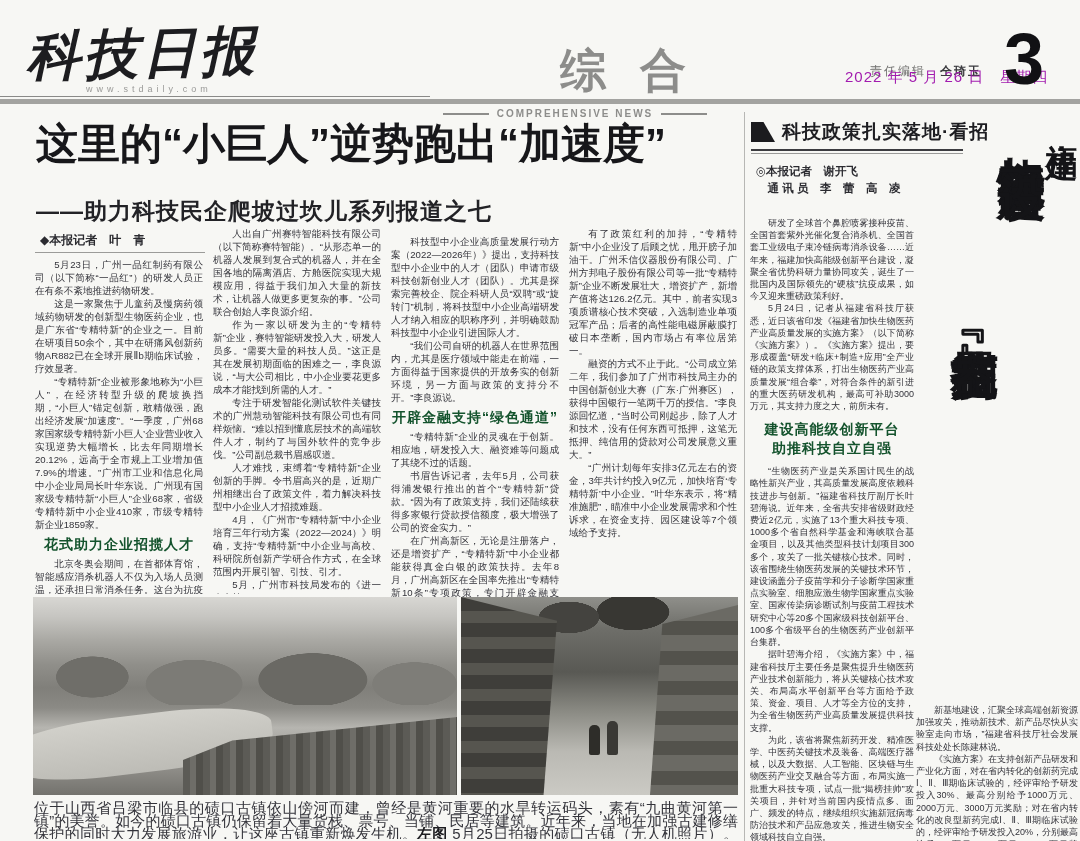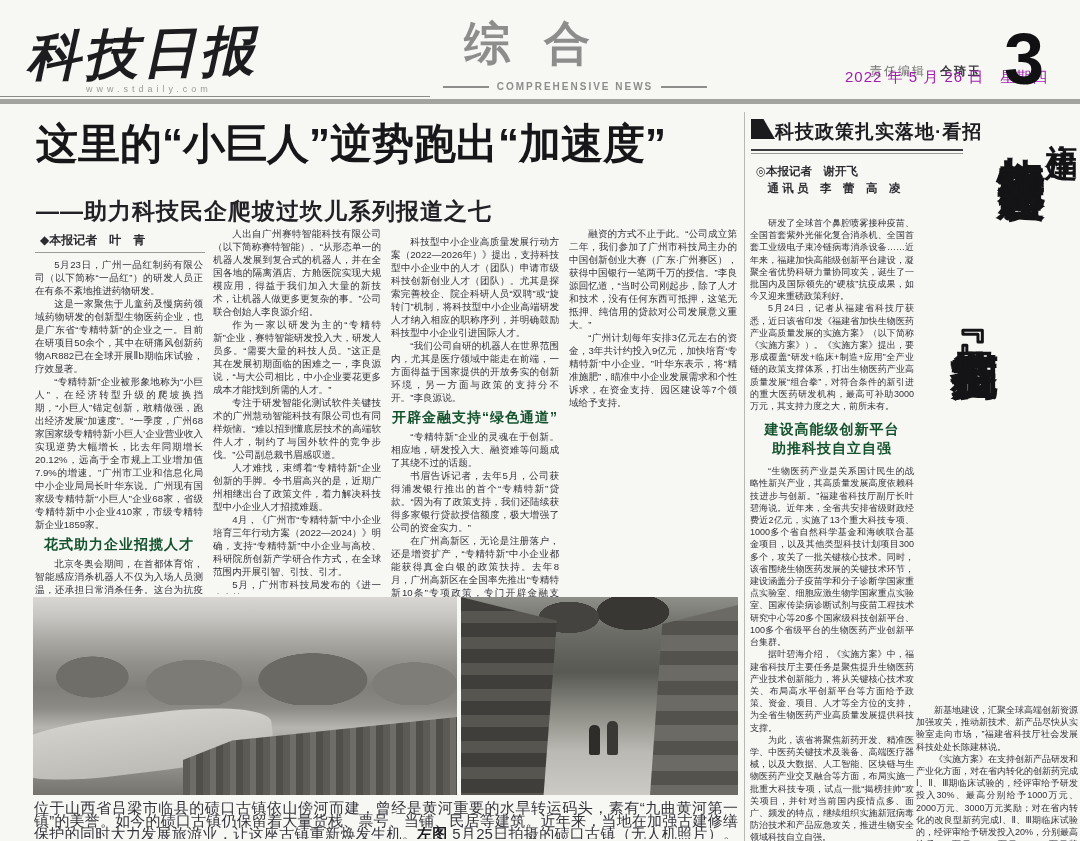--- a/index.html
+++ b/index.html
@@ -5,21 +5,21 @@
   html,body{margin:0;padding:0;background:#e8e8e6;}
   .page{position:relative;width:1080px;height:841px;background:#f7f7f4;overflow:hidden;
         font-family:"Liberation Sans","DejaVu Sans",sans-serif;color:#2a2a2f;margin:0 auto;}
   
   .masthead{position:absolute;left:26px;top:18px;font-family:"DejaVu Serif",serif;
             font-style:italic;font-weight:700;font-size:54px;letter-spacing:4px;color:#1d1d20;
             transform:rotate(-1.5deg);}
   .masthead-url{position:absolute;left:46px;top:84px;font-size:9px;letter-spacing:4px;color:#9a9a98;margin-left:40px;}
   .hdr-bar{position:absolute;left:0;top:99px;width:1080px;height:5px;background:#a3a3a0;}
   .hdr-line{position:absolute;left:0;top:96px;width:430px;height:1px;background:#8a8a88;}
-  .section-wrap{position:absolute;left:430px;top:13px;width:290px;text-align:left;}
+  .section-wrap{position:absolute;left:430px;top:40px;width:290px;text-align:right;}
   .section-title{font-size:46px;font-weight:700;color:#8d8d8b;letter-spacing:34px;text-indent:34px;}
   .section-en{margin-top:6px;display:flex;align-items:center;justify-content:center;gap:8px;
               font-size:10px;font-weight:700;letter-spacing:2px;color:#8d8d8b;}
   .hr-seg{width:46px;height:2px;background:#8d8d8b;}
   .editor-line{position:absolute;left:870px;top:48px;font-size:12px;color:#6f6f6d;letter-spacing:2px;margin-top:15px;}
   .editor-line b{color:#3a3a3e;}
   .date-line{position:absolute;left:845px;top:68px;font-size:15px;font-weight:400;color:#a21caf;letter-spacing:1px;}
   .page-num{position:absolute;left:1004px;top:18px;font-size:72px;font-weight:700;color:#111114;}
   
   .headline{position:absolute;left:36px;top:116px;width:706px;font-size:42px;font-weight:700;
@@ -62,21 +62,21 @@
     background:radial-gradient(50px 26px at 30% 60%,#44433f 0 60%,transparent 61%),
                radial-gradient(60px 30px at 70% 50%,#383733 0 60%,transparent 61%);}
   .fig{position:absolute;width:11px;height:30px;border-radius:5px 5px 2px 2px;background:#2e2d29;}
   .fig1{left:128px;top:128px;} .fig2{left:146px;top:124px;height:34px;background:#3a3935;}
   .caption{position:absolute;left:34px;top:801px;width:704px;height:38px;overflow:hidden;
            font-size:15px;line-height:13px;text-align:justify;color:#33333a;}
   .caption .b{font-weight:700;color:#1c1c20;}
   
   .vdivider{position:absolute;left:744px;top:112px;width:1px;height:729px;background:#b7b7b4;}
   
-  .kicker{position:absolute;left:751px;top:119px;display:flex;align-items:flex-start;}
+  .kicker{position:absolute;left:751px;top:119px;display:flex;align-items:center;gap:7px;}
   .kicker-flag{width:24px;height:20px;background:#1b1b1e;
                clip-path:polygon(0 0,52% 0,100% 100%,0 100%);}
   .kicker-title{font-size:19px;font-weight:700;color:#1d1d21;letter-spacing:1px;}
   .kicker-rule{position:absolute;left:751px;top:149px;width:212px;height:2px;background:#3c3c40;}
   .kicker-rule2{position:absolute;left:751px;top:153px;width:212px;height:1px;background:#9b9b99;}
   .r-byline{position:absolute;left:756px;top:163px;font-size:11.5px;font-weight:700;
             color:#2b2b30;line-height:17px;}
   .rcol{position:absolute;overflow:hidden;font-size:9px;line-height:12.2px;
         text-align:justify;color:#33333a;}
   .rcolA{left:750px;top:217px;width:164px;height:624px;}
@@ -137,20 +137,21 @@
     </div>
   <div class="col col3">
       <p class="para">科技型中小企业高质量发展行动方案（2022—2026年）》提出，支持科技型中小企业中的人才（团队）申请市级科技创新创业人才（团队）。尤其是探索完善校企、院企科研人员“双聘”或“旋转门”机制，将科技型中小企业高端研发人才纳入相应的职称序列，并明确鼓励科技型中小企业引进国际人才。</p>
       <p class="para">“我们公司自研的机器人在世界范围内，尤其是医疗领域中能走在前端，一方面得益于国家提供的开放务实的创新环境，另一方面与政策的支持分不开。”李良源说。</p>
       <div class="col-subhead">开辟金融支持“绿色通道”</div>
       <p class="para">“专精特新”企业的灵魂在于创新。相应地，研发投入大、融资难等问题成了其绕不过的话题。</p>
       <p class="para">书眉告诉记者，去年5月，公司获得浦发银行推出的首个“专精特新”贷款。“因为有了政策支持，我们还陆续获得多家银行贷款授信额度，极大增强了公司的资金实力。”</p>
       <p class="para">在广州高新区，无论是注册落户，还是增资扩产，“专精特新”中小企业都能获得真金白银的政策扶持。去年8月，广州高新区在全国率先推出“专精特新10条”专项政策，专门开辟金融支持“绿色通道”，推动“中小企业能办大事”。</p>
     </div>
   <div class="col col4">
+      <p class="para">有了政策红利的加持，“专精特新”中小企业没了后顾之忧，甩开膀子加油干。广州禾信仪器股份有限公司、广州方邦电子股份有限公司等一批“专精特新”企业不断发展壮大，增资扩产，新增产值将达126.2亿元。其中，前者实现3项质谱核心技术突破，入选制造业单项冠军产品；后者的高性能电磁屏蔽膜打破日本垄断，国内市场占有率位居第一。</p>
       <p class="para">融资的方式不止于此。“公司成立第二年，我们参加了广州市科技局主办的中国创新创业大赛（广东·广州赛区），获得中国银行一笔两千万的授信。”李良源回忆道，“当时公司刚起步，除了人才和技术，没有任何东西可抵押，这笔无抵押、纯信用的贷款对公司发展意义重大。”</p>
       <p class="para">“广州计划每年安排3亿元左右的资金，3年共计约投入9亿元，加快培育‘专精特新’中小企业。”叶华东表示，将“精准施肥”，瞄准中小企业发展需求和个性诉求，在资金支持、园区建设等7个领域给予支持。</p>
     </div>
 
   <div class="photo photo-left">
     <div class="ridge"></div>
     <div class="river"></div>
     <div class="town"></div>
   </div>
   <div class="photo photo-right">

